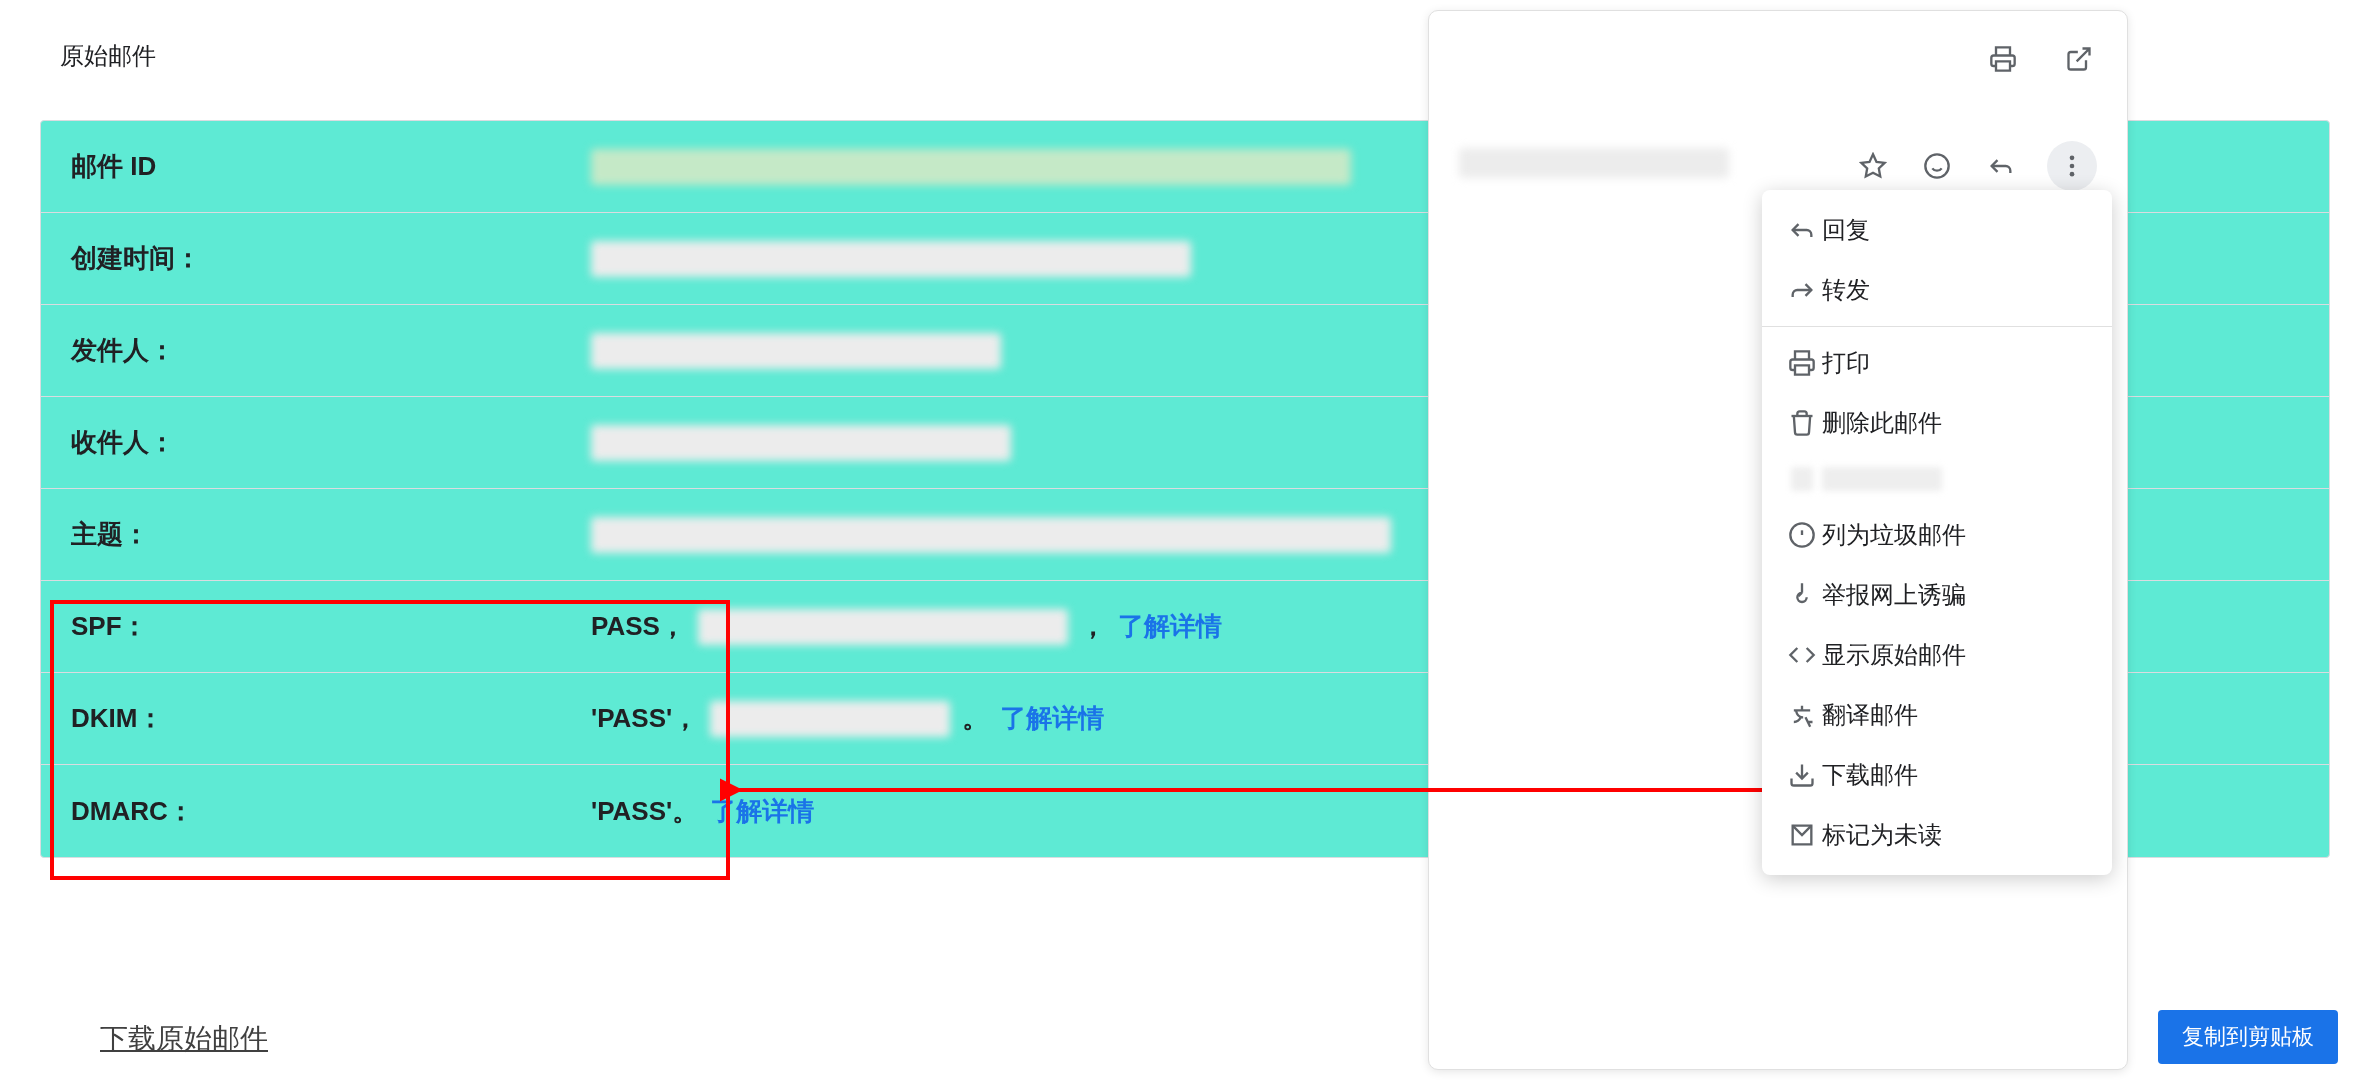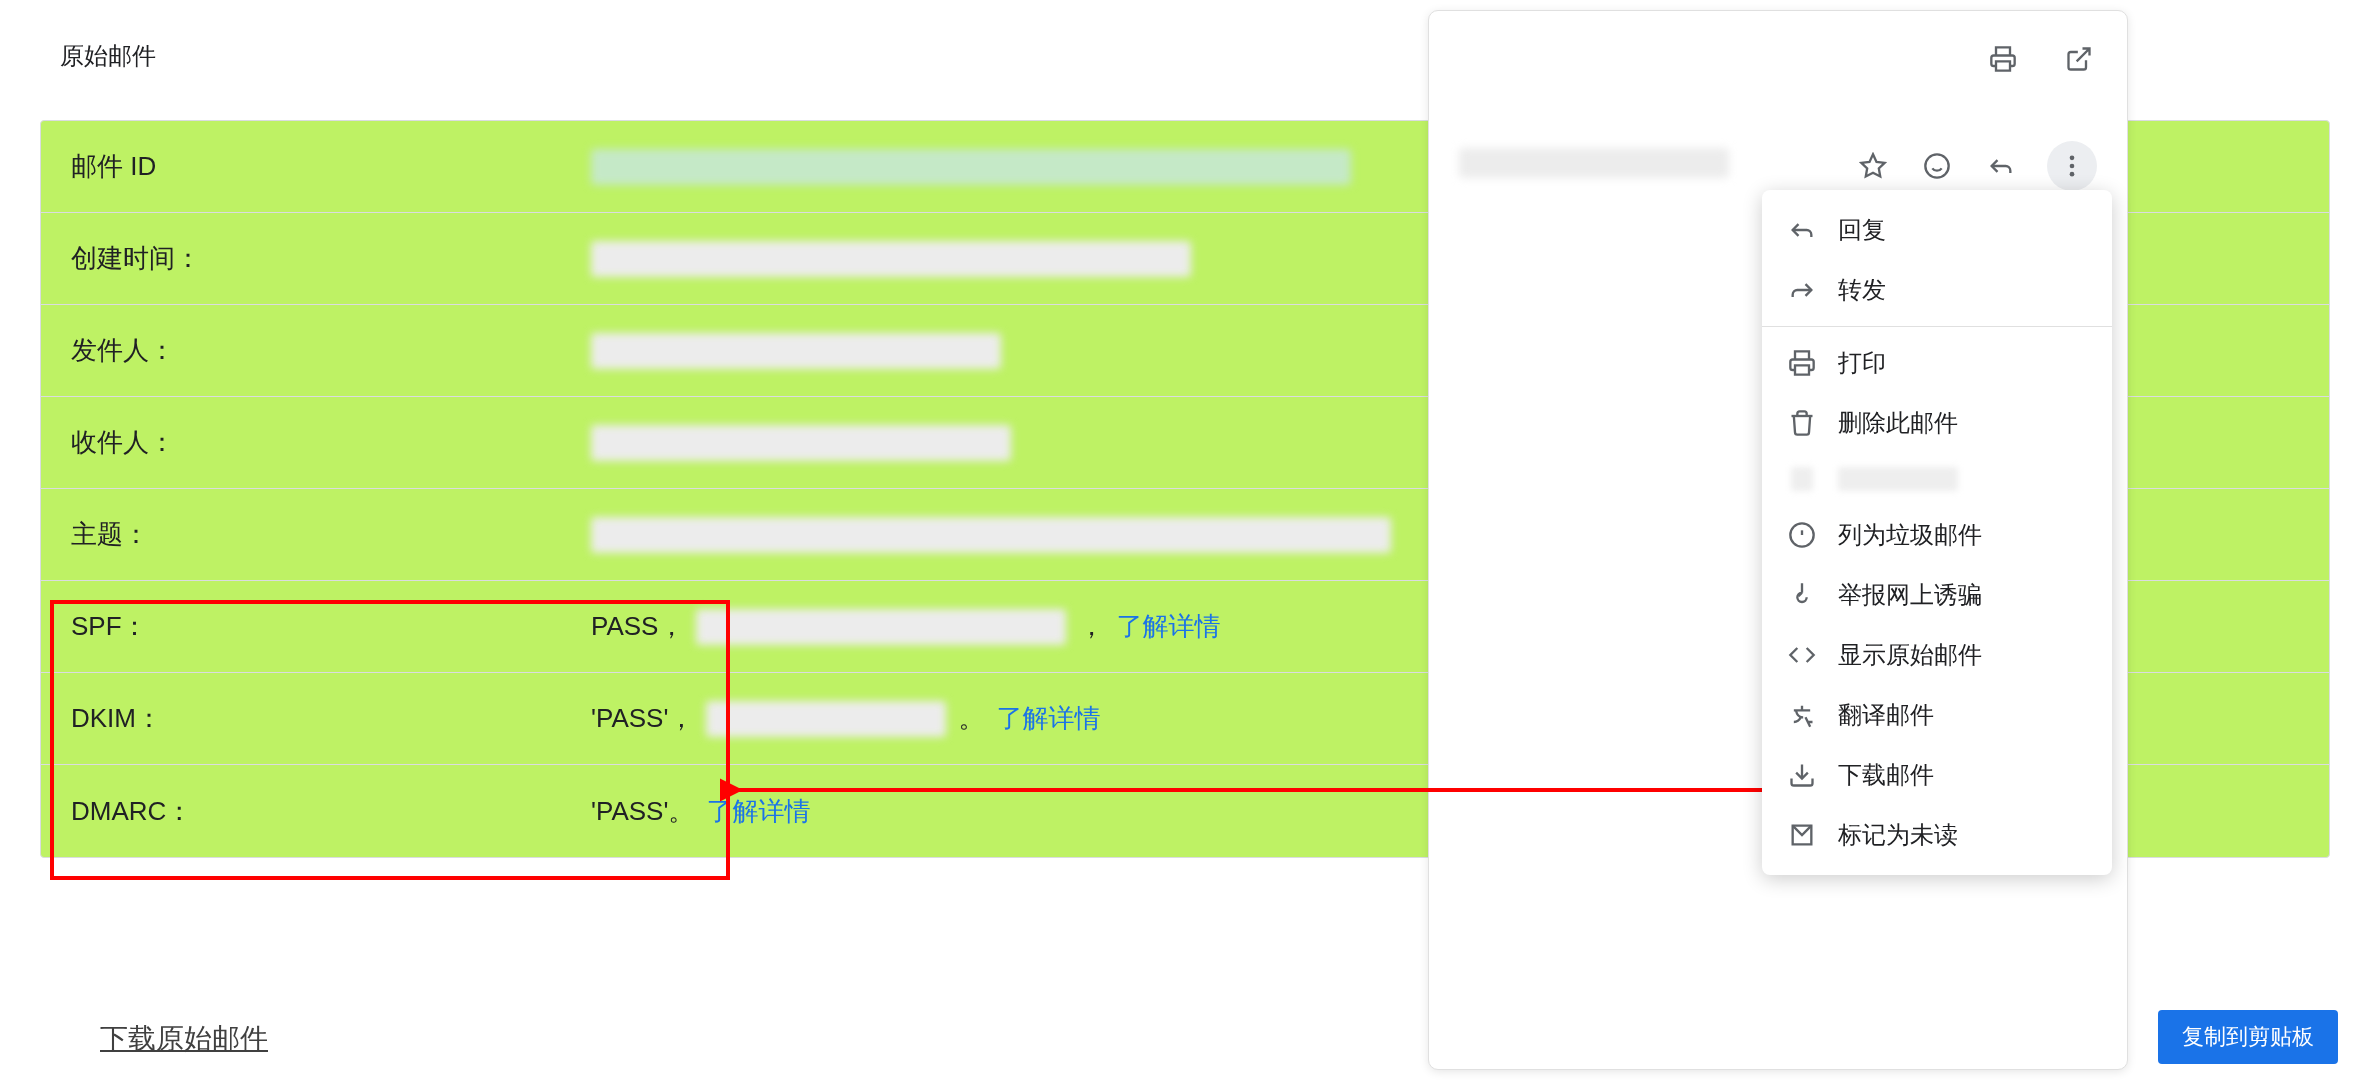--- a/index.html
+++ b/index.html
@@ -19,21 +19,22 @@
     font-size: 24px;
     font-weight: 400;
   }
   .table {
     position: absolute;
     top: 120px;
     left: 40px;
     right: 48px;
     border: 1px solid #dadce0;
     border-radius: 4px;
-    background: #bef264;
+    background: #5eead4;
+    font-weight: bold;
   }
   .row {
     display: flex;
     align-items: center;
     min-height: 92px;
     border-bottom: 1px solid #dadce0;
     padding: 0 30px;
   }
   .row:last-child { border-bottom: none; justify-content: space-between; }
   .row .label {
@@ -157,21 +158,21 @@
     width: 350px;
     background: #fff;
     border-radius: 8px;
     box-shadow: 0 4px 20px rgba(0,0,0,0.2);
     padding: 10px 0;
     z-index: 10;
   }
   .ditem {
     display: flex;
     align-items: center;
-    gap: 22px;
+    gap: 6px;
     padding: 14px 26px;
     font-size: 24px;
     color: #202124;
     cursor: pointer;
   }
   .ditem .icon { width: 28px; display:flex; align-items:center; justify-content:center; color:#5f6368; }
   .divider { height:1px; background:#e0e0e0; margin:6px 0; }
   .ditem .blur-s {
     display:inline-block; height:24px; width:120px; background:#eee; filter:blur(3px); border-radius:3px;
   }

